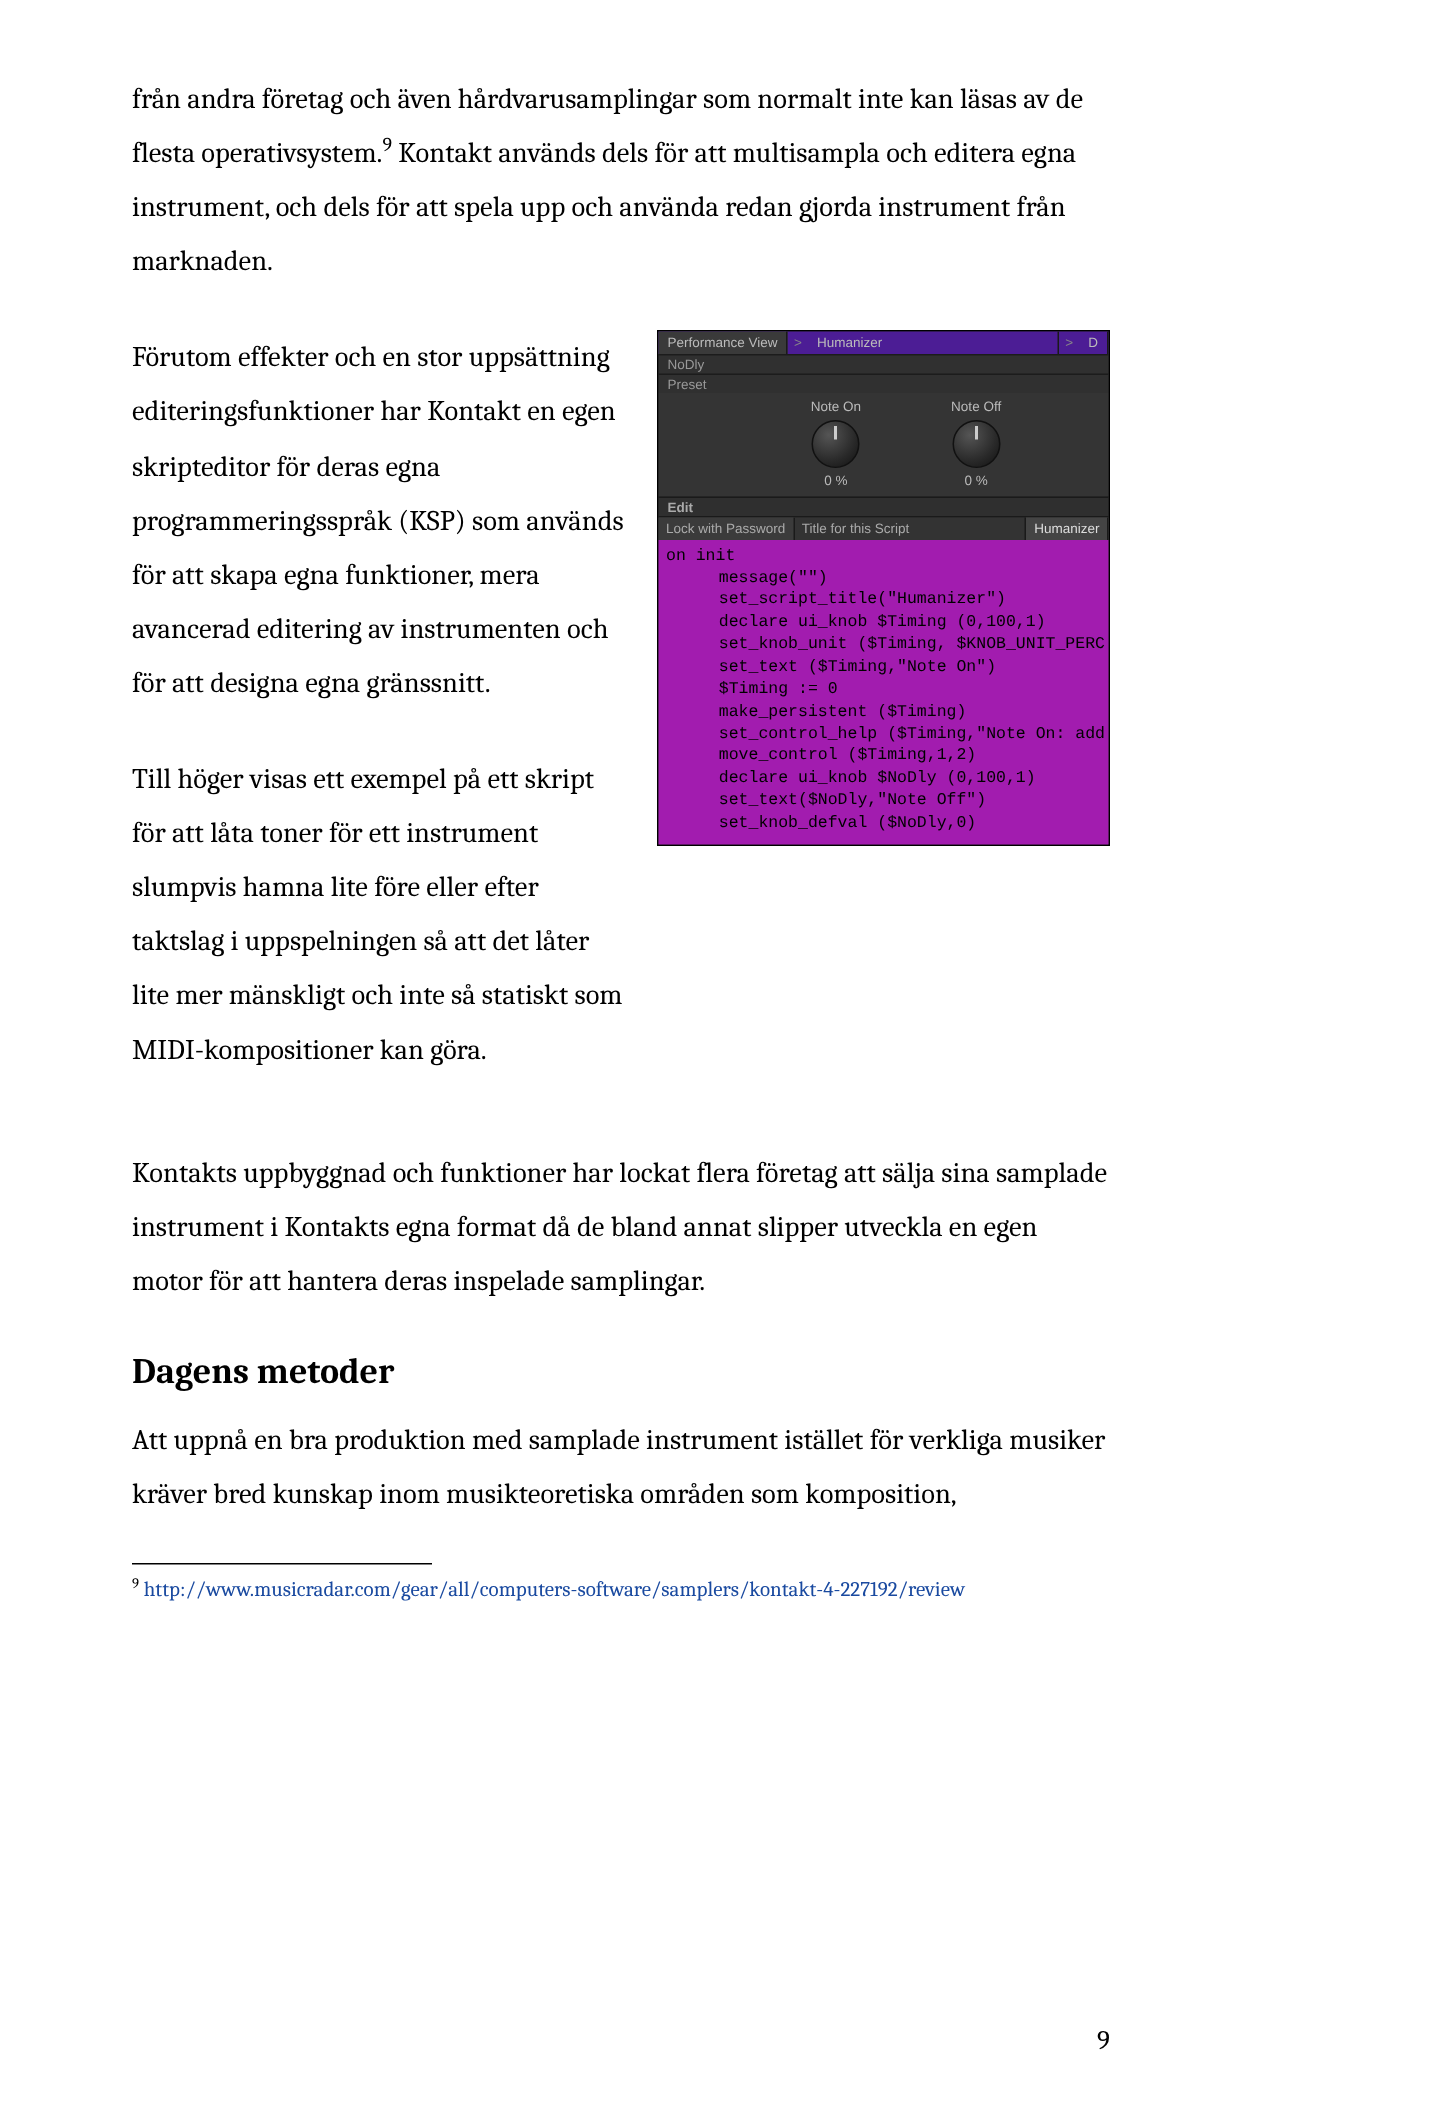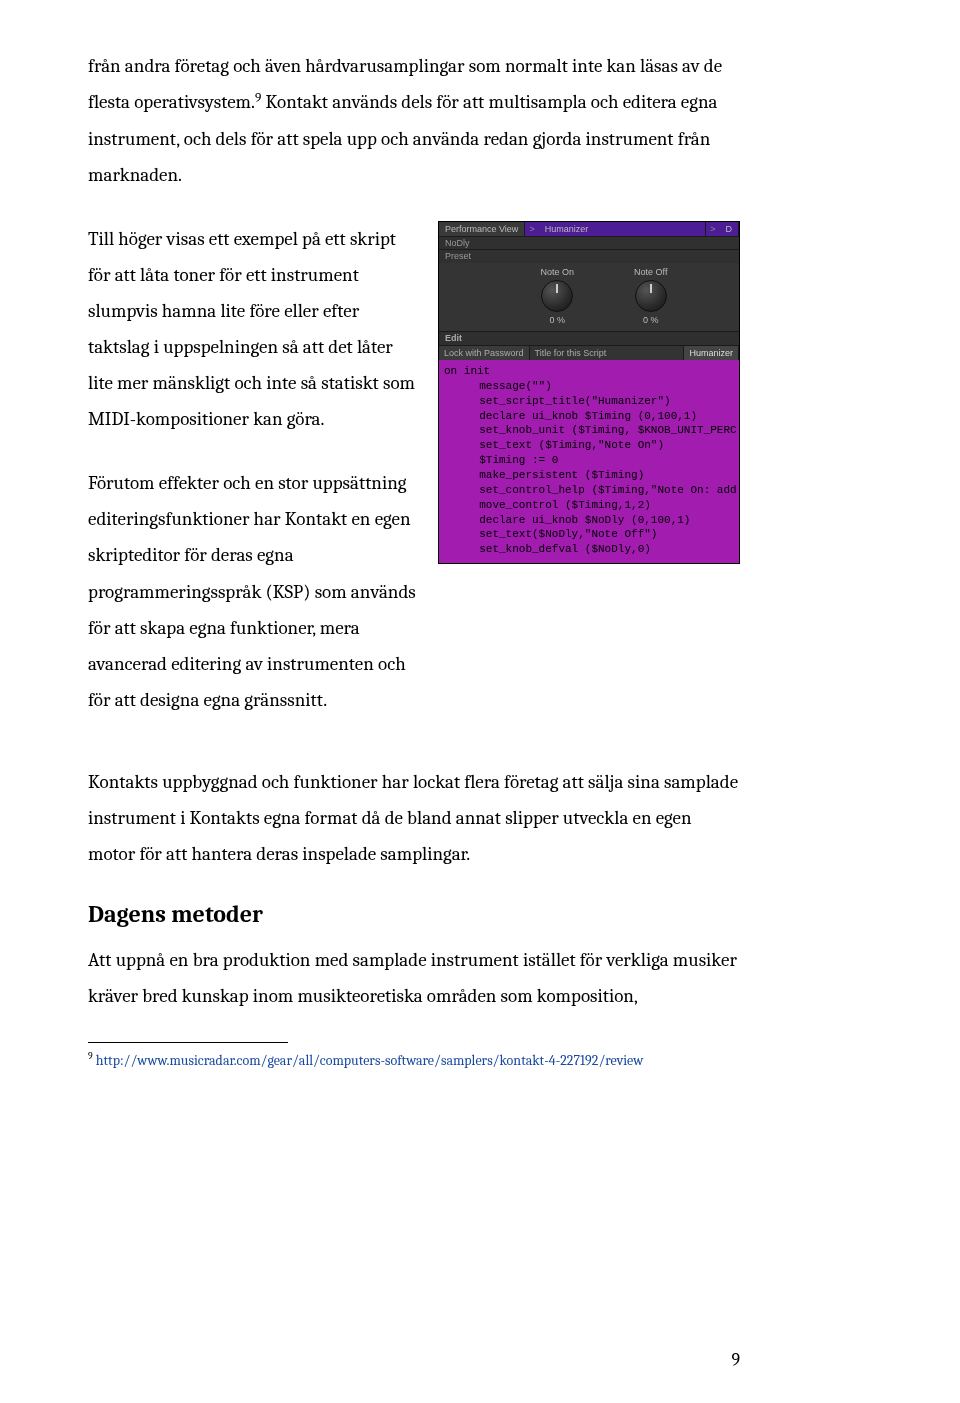--- a/index.html
+++ b/index.html
@@ -158,22 +158,22 @@
 <body>
 
 <div class="page">
 
   <p class="body-text">
     <span>från andra företag och även hårdvarusamplingar som normalt inte kan läsas av de flesta operativsystem.</span><sup>9</sup><span> Kontakt används dels för att multisampla och editera egna instrument, och dels för att spela upp och använda redan gjorda instrument från marknaden.</span>
   </p>
 
   <div class="two-col">
     <div class="left">
+      <p class="body-text">Förutom effekter och en stor uppsättning editeringsfunktioner har Kontakt en egen skripteditor för deras egna programmeringsspråk (KSP) som används för att skapa egna funktioner, mera avancerad editering av instrumenten och för att designa egna gränssnitt.</p>
       <p class="body-text">Till höger visas ett exempel på ett skript för att låta toner för ett instrument slumpvis hamna lite före eller efter taktslag i uppspelningen så att det låter lite mer mänskligt och inte så statiskt som MIDI-kompositioner kan göra.</p>
-      <p class="body-text">Förutom effekter och en stor uppsättning editeringsfunktioner har Kontakt en egen skripteditor för deras egna programmeringsspråk (KSP) som används för att skapa egna funktioner, mera avancerad editering av instrumenten och för att designa egna gränssnitt.</p>
     </div>
     <div class="right">
 
       <div class="scriptshot">
         <div class="tabrow">
           <div class="tab perf">Performance View</div>
           <div class="chev">&gt;</div>
           <div class="tab hum">Humanizer</div>
           <div class="chev">&gt;</div>
           <div class="tab">D</div>

